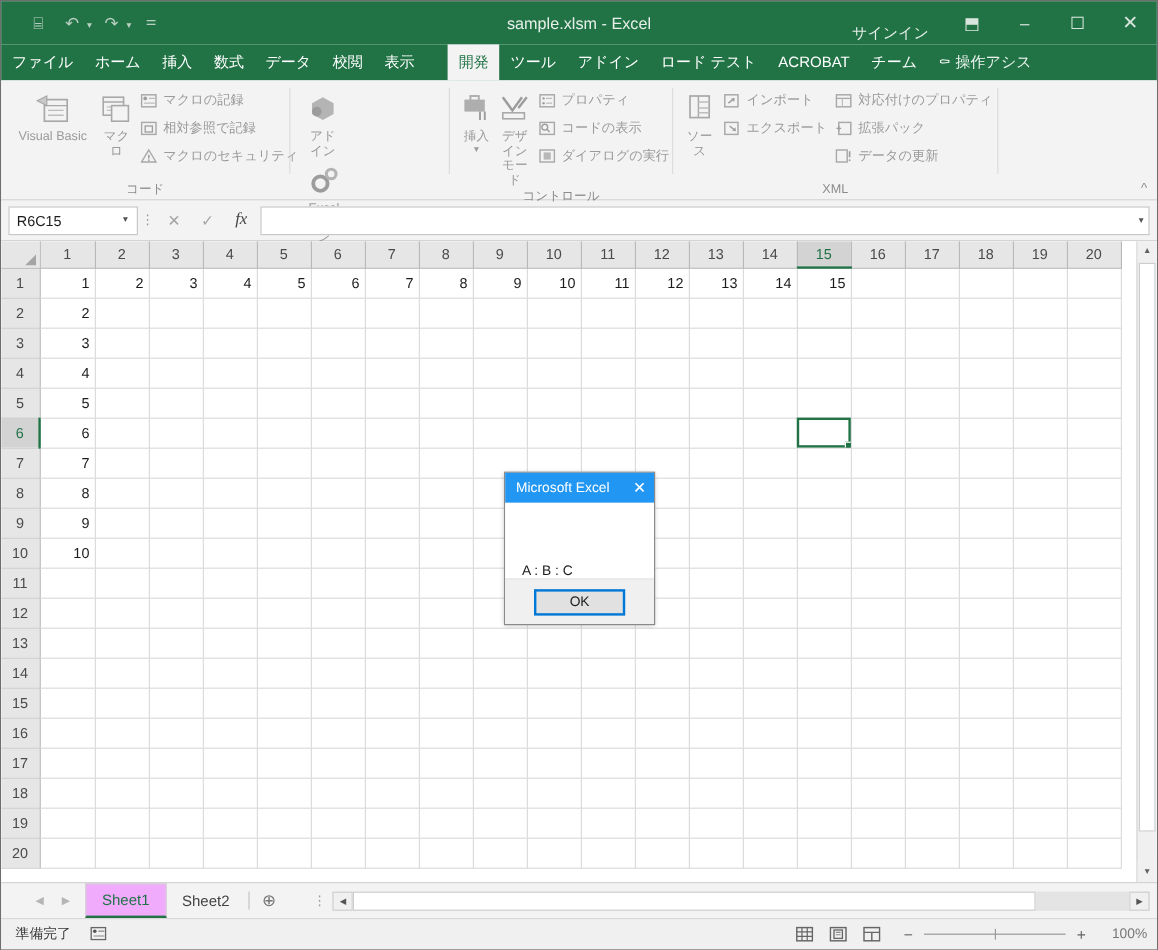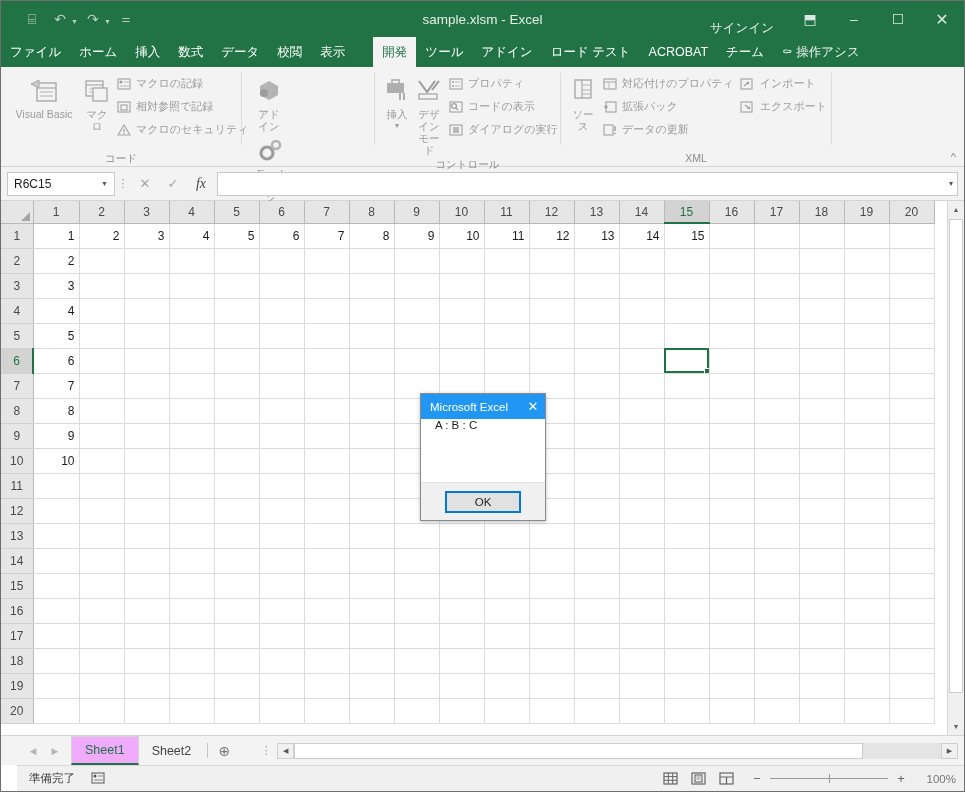--- a/index.html
+++ b/index.html
@@ -197,21 +197,21 @@
   }
   .hs-track { flex: 1; height: 16px; background: #e4e4e4; position: relative; }
   .hs-thumb {
     position: absolute; left: 0; top: 0; bottom: 0; width: 88%;
     background: #ffffff; border: 1px solid #cdcdcd;
   }
 
   
   .statusbar {
     height: 26px; background: #f0f0f0; display: flex; align-items: center;
-    flex: 0 0 26px; border-top: 1px solid #d9d9d9; padding: 0 8px; margin-left: 16px;
+    flex: 0 0 26px; border-top: 1px solid #d9d9d9; padding: 0 8px;
   }
   .status-text { font-size: 11.5px; color: #3a3a3a; padding-left: 4px; }
   .status-icon { margin-left: 16px; font-size: 12px; color: #555; }
   .status-right { margin-left: auto; display: flex; align-items: center; gap: 0; }
   .viewbtn {
     width: 28px; height: 22px; display: flex; align-items: center; justify-content: center;
     font-size: 13px; color: #666;
   }
   .zoomctl { display: flex; align-items: center; gap: 6px; margin-left: 10px; }
   .zm { font-size: 13px; color: #666; width: 14px; text-align: center; }
@@ -233,21 +233,21 @@
   }
   .dlg-title {
     height: 25px; background: #2196f3; display: flex; align-items: center;
     padding-left: 9px; color: #ffffff; font-size: 11.5px;
   }
   .dlg-close {
     margin-left: auto; width: 24px; height: 25px; display: flex;
     align-items: center; justify-content: center; color: #fff; font-size: 13px;
   }
   .dlg-body {
-    flex: 1; background: #ffffff; display: flex; align-items: flex-start;
+    flex: 1; background: #ffffff; display: flex; align-items: flex-end;
     padding: 0 14px; font-size: 11.5px; color: #1c1c1c;
   }
   .dlg-footer {
     height: 38px; background: #f0f0f0; display: flex;
     align-items: center; justify-content: center; border-top: 1px solid #e4e4e4;
   }
   .dlg-ok {
     width: 76px; height: 22px; background: #e1e1e1; border: 2px solid #0078d7;
     display: flex; align-items: center; justify-content: center;
     font-size: 11.5px; color: #1c1c1c;
@@ -476,20 +476,42 @@
                 <line x1="13" y1="12" x2="22" y2="12" stroke="#bdbdbd" stroke-width="1.2"></line>
                 <line x1="13" y1="16" x2="22" y2="16" stroke="#bdbdbd" stroke-width="1.2"></line>
               </svg>
           </span>
           <span>ソース</span>
         </div>
         <div class="smallcol">
           <div class="smallbtn">
             <span class="ico">
               <svg width="14" height="14" viewBox="0 0 14 14">
+                  <rect x="1" y="2" width="11" height="10" fill="none" stroke="#a8a8a8" stroke-width="1.2"></rect>
+                  <line x1="4" y1="9" x2="9" y2="5" stroke="#9e9e9e" stroke-width="1.3"></line>
+                  <polygon points="9,5 9,8 6,5" fill="#9e9e9e"></polygon>
+                </svg>
+            </span>
+            <span>インポート</span>
+          </div>
+          <div class="smallbtn">
+            <span class="ico">
+              <svg width="14" height="14" viewBox="0 0 14 14">
+                  <rect x="1" y="2" width="11" height="10" fill="none" stroke="#a8a8a8" stroke-width="1.2"></rect>
+                  <line x1="5" y1="5" x2="10" y2="9" stroke="#9e9e9e" stroke-width="1.3"></line>
+                  <polygon points="10,9 7,9 10,6" fill="#9e9e9e"></polygon>
+                </svg>
+            </span>
+            <span>エクスポート</span>
+          </div>
+        </div>
+        <div class="smallcol">
+          <div class="smallbtn">
+            <span class="ico">
+              <svg width="14" height="14" viewBox="0 0 14 14">
                   <rect x="1" y="2" width="12" height="10" fill="none" stroke="#a8a8a8" stroke-width="1.2"></rect>
                   <line x1="1" y1="5" x2="13" y2="5" stroke="#a8a8a8" stroke-width="1"></line>
                   <line x1="6" y1="5" x2="6" y2="12" stroke="#bdbdbd" stroke-width="1"></line>
                 </svg>
             </span>
             <span>対応付けのプロパティ</span>
           </div>
           <div class="smallbtn">
             <span class="ico">
               <svg width="14" height="14" viewBox="0 0 14 14">
@@ -502,42 +524,20 @@
           </div>
           <div class="smallbtn">
             <span class="ico">
               <svg width="14" height="14" viewBox="0 0 14 14">
                   <rect x="1" y="2" width="9" height="10" fill="none" stroke="#a8a8a8" stroke-width="1.2"></rect>
                   <line x1="12" y1="3" x2="12" y2="8" stroke="#9e9e9e" stroke-width="1.4"></line>
                   <circle cx="12" cy="10.5" r="0.8" fill="#9e9e9e"></circle>
                 </svg>
             </span>
             <span>データの更新</span>
-          </div>
-        </div>
-        <div class="smallcol">
-          <div class="smallbtn">
-            <span class="ico">
-              <svg width="14" height="14" viewBox="0 0 14 14">
-                  <rect x="1" y="2" width="11" height="10" fill="none" stroke="#a8a8a8" stroke-width="1.2"></rect>
-                  <line x1="4" y1="9" x2="9" y2="5" stroke="#9e9e9e" stroke-width="1.3"></line>
-                  <polygon points="9,5 9,8 6,5" fill="#9e9e9e"></polygon>
-                </svg>
-            </span>
-            <span>インポート</span>
-          </div>
-          <div class="smallbtn">
-            <span class="ico">
-              <svg width="14" height="14" viewBox="0 0 14 14">
-                  <rect x="1" y="2" width="11" height="10" fill="none" stroke="#a8a8a8" stroke-width="1.2"></rect>
-                  <line x1="5" y1="5" x2="10" y2="9" stroke="#9e9e9e" stroke-width="1.3"></line>
-                  <polygon points="10,9 7,9 10,6" fill="#9e9e9e"></polygon>
-                </svg>
-            </span>
-            <span>エクスポート</span>
           </div>
         </div>
       </div>
       <div class="rgroup-label">XML</div>
     </div>
     <div class="rgroup-sep"></div>
 
     <div class="collapse">^</div>
   </div>
 

